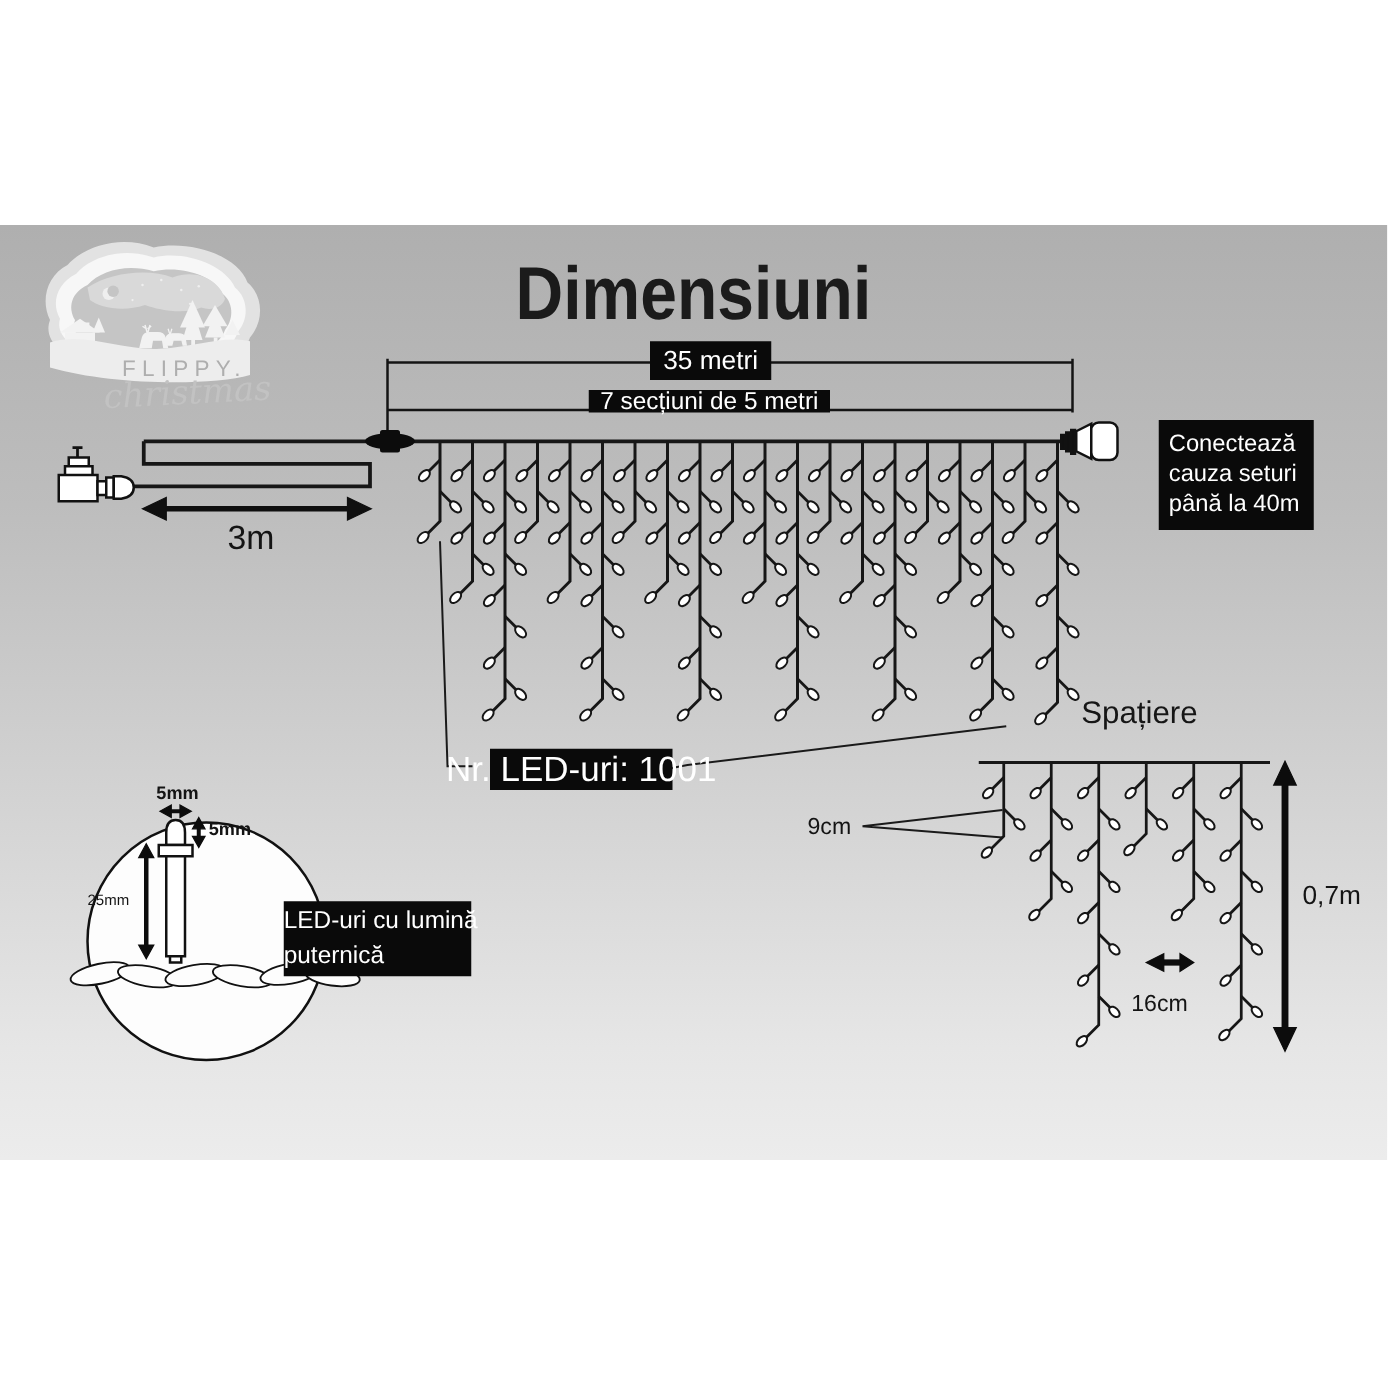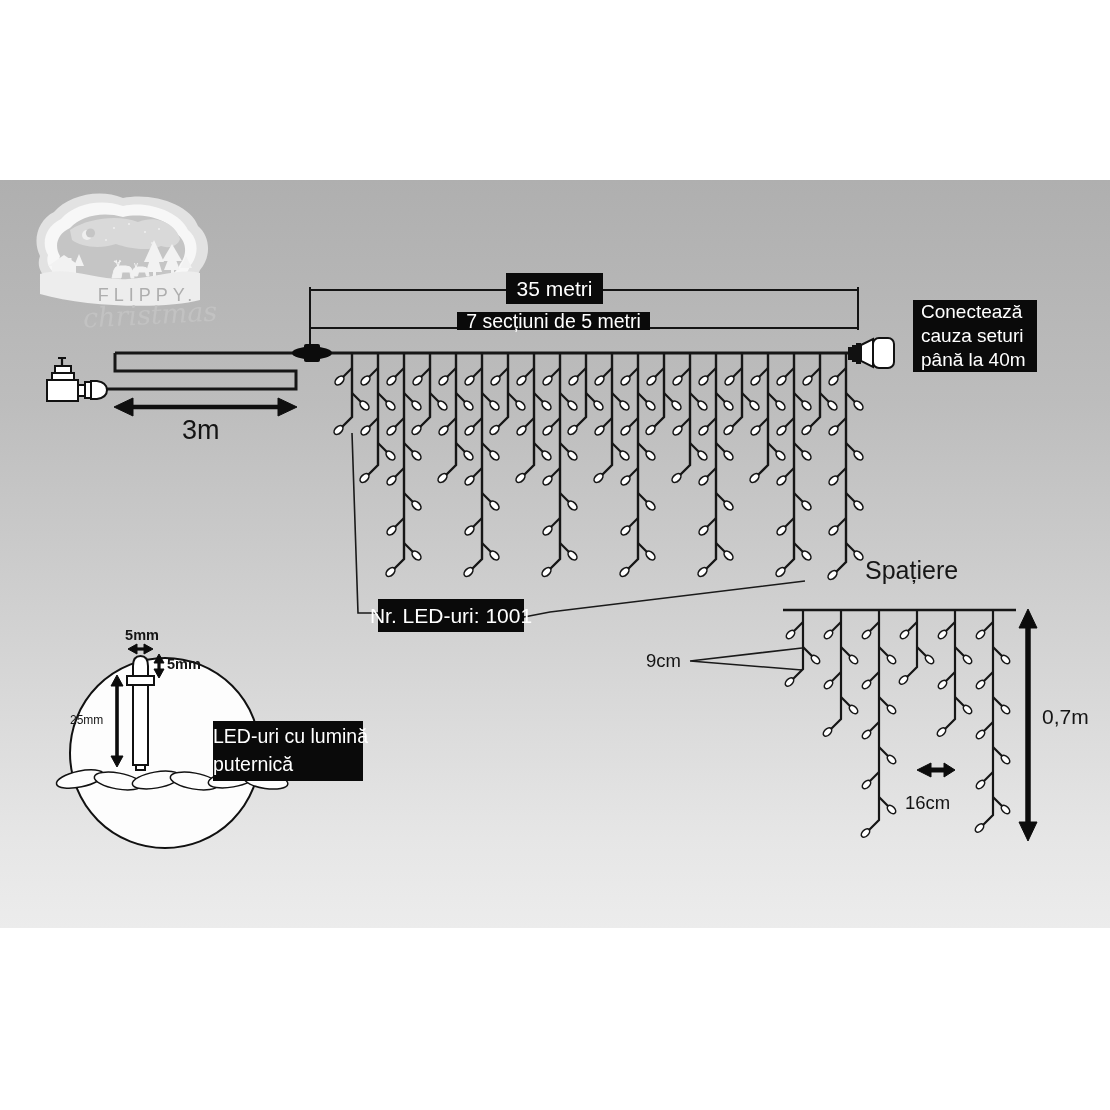--- a/index.html
+++ b/index.html
@@ -3,21 +3,21 @@
 <meta charset="utf-8">
 <style>
   html,body{margin:0;padding:0;background:#fff;}
   .stage{position:relative;width:1110px;height:1110px;background:#ffffff;overflow:hidden;
          font-family:"Liberation Sans",sans-serif;}
   .canvas{position:absolute;left:0;top:180px;width:1110px;height:748px;
           background:linear-gradient(180deg,#afafaf 0%,#bdbdbd 30%,#d2d2d2 60%,#e6e6e6 88%,#ececec 100%);}
   svg.art{position:absolute;left:0;top:0;width:1110px;height:1110px;pointer-events:none;}
   .lbl{position:absolute;color:#141414;line-height:1.05;white-space:nowrap;}
   .box{position:absolute;background:#0a0a0a;color:#ffffff;display:flex;flex-direction:column;
-       justify-content:center;white-space:nowrap;}
+       justify-content:center;white-space:nowrap;margin-left:14px;}
   .box.center{align-items:center;}
   .title{left:0;top:203px;width:1110px;text-align:center;font-size:60px;font-weight:700;color:#1b1b1b;}
   .title>span{display:inline-block;transform:scaleX(.88);transform-origin:center;}
   .disclaimer{left:0;top:886px;width:1110px;text-align:center;font-size:27px;color:#101010;}
   .disclaimer>span{display:inline-block;transform:scaleX(.8);transform-origin:center;}
   .heading{font-size:25px;color:#161616;}
   .brand{position:absolute;left:60px;top:285px;width:175px;text-align:center;font-size:18px;
          letter-spacing:5px;color:#aeaeae;font-weight:400;}
   .script{position:absolute;left:40px;top:299px;width:220px;text-align:center;
           font-family:"DejaVu Serif",serif;font-style:italic;font-size:27px;color:#c2c2c2;
@@ -473,36 +473,37 @@
       <path d="M84,90 l2,-8 q1,-4 6,-4 l6,0 q5,0 6,4 l2,8 l-3,0 l-1,-6 l-8,0 l-1,6 Z"></path>
       <path d="M90,79 l-2,-7 m2,7 l2,-7 m-3,3 l-3,-2 m4,2 l3,-2" stroke-width="1.2" fill="none"></path>
       <path d="M103,88 l2,-6 q1,-3 5,-3 l5,0 q4,0 5,3 l1,6 l-2.5,0 l-1,-4 l-7,0 l-1,4 Z"></path>
       <path d="M108,80 l-1.5,-5 m1.5,5 l1.5,-5" stroke-width="1" fill="none"></path>
     </g>
     <path d="M12,86 C40,77 70,93 100,91 C130,89 152,80 172,85 L172,112 C140,121 60,120 12,106 Z" fill="#ededed"></path>
   </svg>
   <div class="brand">FLIPPY.</div>
   <div class="script">christmas</div>
 
+  <div class="lbl title"><span>Dimensiuni</span></div>
 
   <div class="box center" style="left:506px;top:273px;width:97px;height:31px;font-size:21px;">
     <span>35 metri</span>
   </div>
 
   <div class="box center" style="left:457px;top:312px;width:193px;height:18px;font-size:19.5px;">
     <span>7 secțiuni de 5 metri</span>
   </div>
 
-  <div class="box" style="left:913px;top:300px;width:116px;height:72px;font-size:19px;padding-left:8px;line-height:1.27;justify-content:flex-end;">
+  <div class="box" style="left:913px;top:336px;width:116px;height:88px;font-size:19px;padding-left:8px;line-height:1.27;">
     <span>Conectează</span>
     <span>cauza seturi</span>
     <span>până la 40m</span>
   </div>
 
-  <div class="box center" style="left:378px;top:599px;width:146px;height:33px;font-size:21px;">
+  <div class="box center" style="left:378px;top:599px;width:146px;height:33px;font-size:28px;">
     <span>Nr. LED-uri: 1001</span>
   </div>
 
   <div class="box" style="left:213px;top:721px;width:150px;height:60px;font-size:19.5px;line-height:1.42;">
     <span>LED-uri cu lumină</span>
     <span>puternică</span>
   </div>
 
   <div class="lbl" style="left:182px;top:416px;font-size:27px;">3m</div>
 

